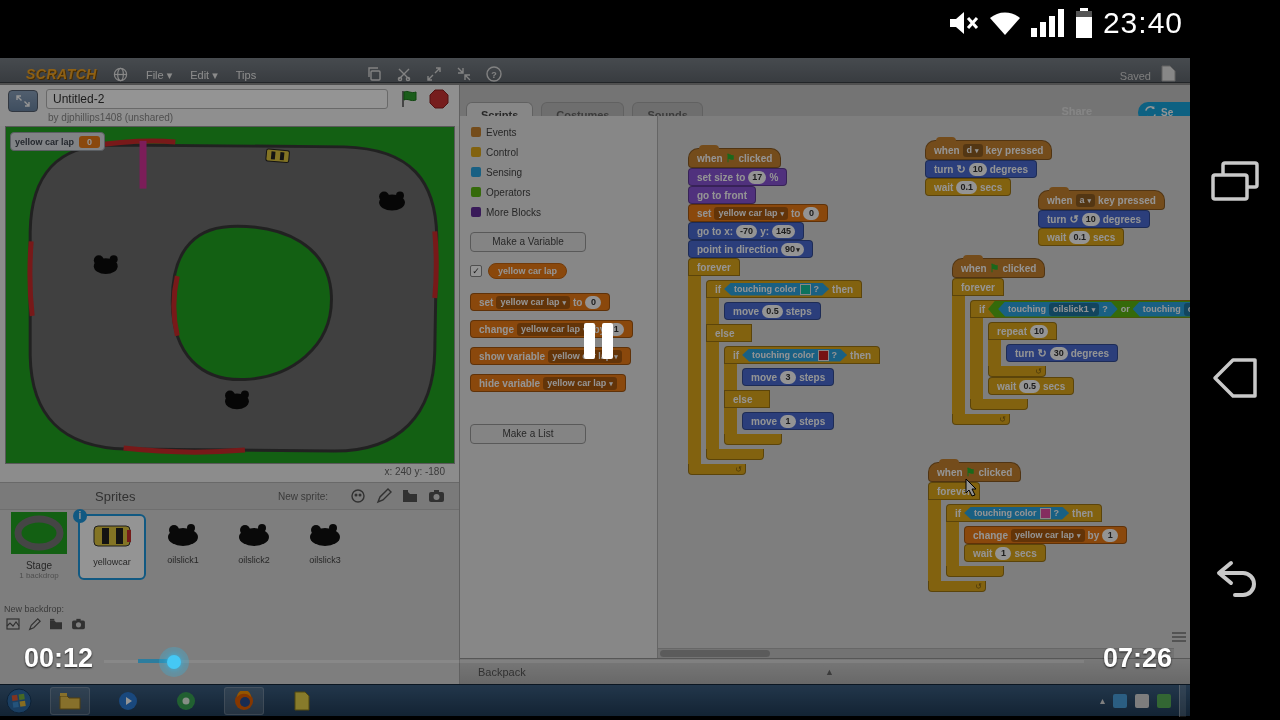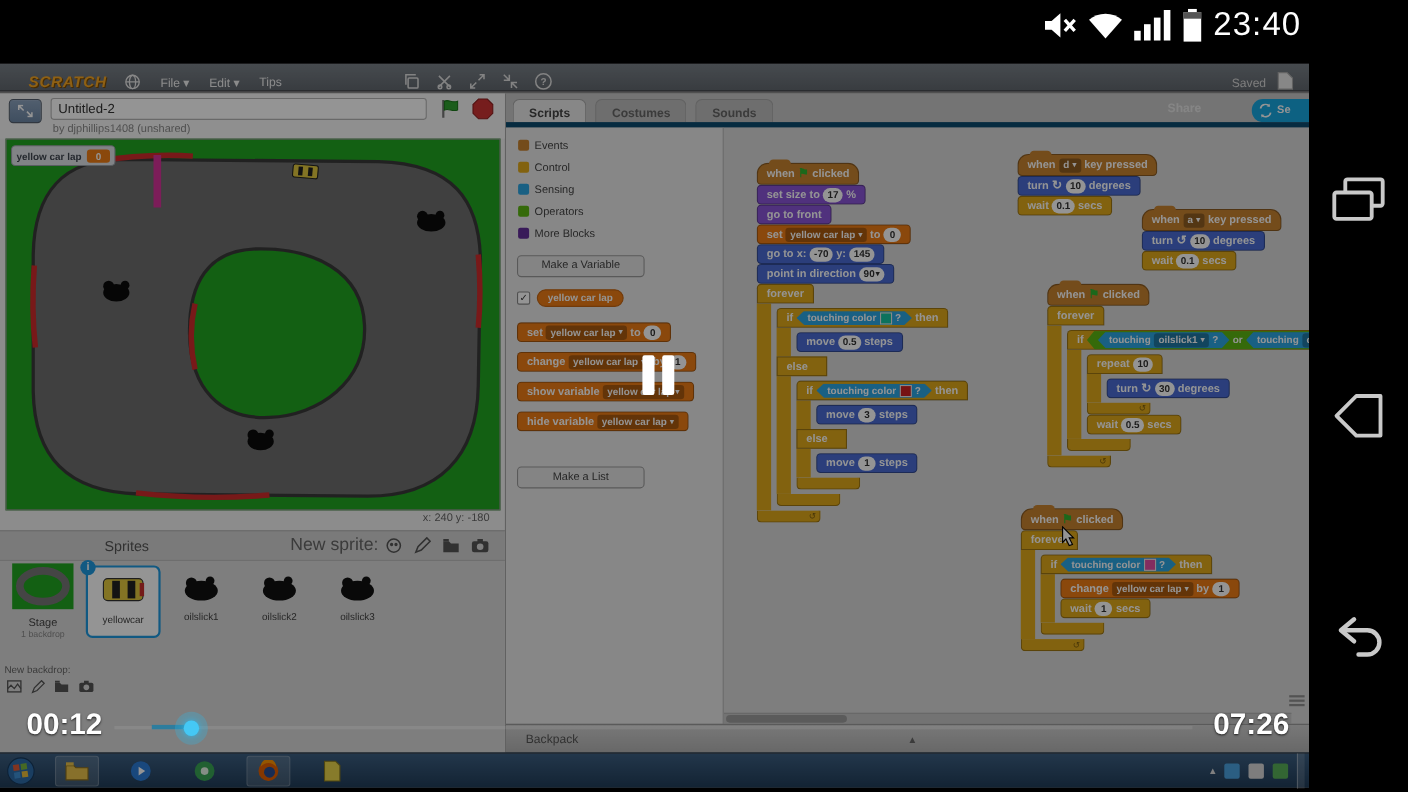--- a/index.html
+++ b/index.html
@@ -44,35 +44,35 @@
   .author{position:absolute;left:48px;top:27px;font-size:10px;color:#8a8a8a}
   .flagbtn{position:absolute;right:40px;top:4px;cursor:pointer}
   .stopbtn{position:absolute;right:10px;top:4px;cursor:pointer}
   .stage-wrap{position:absolute;left:5px;top:41px;width:450px;height:338px;border:1px solid #999;background:#21a521}
   .monitor{position:absolute;left:4px;top:5px;height:19px;background:#dfe2e7;border:1px solid #9aa0a8;border-radius:4px;display:flex;align-items:center;padding:0 4px;gap:5px}
   .monitor .mlbl{font-size:9px;font-weight:bold;color:#3f4650}
   .monitor .mval{background:#ee7d16;color:#fff;font-size:9px;font-weight:bold;border-radius:3px;padding:1px 8px}
   .coords{position:absolute;left:5px;top:381px;width:450px;text-align:right;font-size:10px;color:#666;padding-right:10px}
   .sprites-header{position:absolute;left:0;top:397px;width:100%;height:28px;background:#d2d2d2;border-top:1px solid #b5b5b5;border-bottom:1px solid #bdbdbd;display:flex;align-items:center}
   .sprites-title{margin-left:95px;font-size:13px;color:#555}
-  .newsprite{margin-left:auto;font-size:16px;color:#666;margin-right:6px}
+  .newsprite{margin-left:auto;font-size:10px;color:#666;margin-right:22px}
   .nsicons{display:flex;gap:10px;margin-right:14px;align-items:center}
   .sprites-body{position:absolute;left:0;top:425px;width:100%;height:174px;background:#dadada}
   .stage-card{position:absolute;left:6px;top:2px;width:66px;height:86px;text-align:center;cursor:pointer}
   .stage-card .nm{font-size:10px;color:#444;margin-top:2px}
   .stage-card .sb{font-size:8px;color:#888}
   .newbackdrop{position:absolute;left:4px;top:94px;font-size:9px;color:#666}
   .nbicons{position:absolute;left:6px;top:108px;display:flex;gap:8px}
   .spr-card{position:absolute;top:4px;width:68px;height:66px;border-radius:6px;text-align:center;padding-top:4px;cursor:pointer}
   .spr-card.sel{background:#fff;border:2px solid #1e9ae0}
   .spr-card .nm{font-size:9px;color:#444;margin-top:1px}
   .infodot{position:absolute;left:-7px;top:-7px;width:14px;height:14px;border-radius:50%;background:#1e9ae0;color:#fff;font-size:10px;font-weight:bold;line-height:14px;text-align:center}
 
   .rightcol{position:absolute;left:460px;top:27px;width:730px;height:599px;background:#c9c9c9}
-  .tabsrow{position:absolute;left:0;top:0;width:100%;height:31px;background:#c9c9c9;border-bottom:5px solid #0c4a6e;overflow:hidden}
+  .tabsrow{position:absolute;left:0;top:12px;width:100%;height:31px;background:#c9c9c9;border-bottom:5px solid #0c4a6e;overflow:hidden}
   .tab{position:relative;float:left;margin:5px 2px 0 6px;height:26px;padding:0 14px;border:1px solid #a8a8a8;border-bottom:none;border-radius:6px 6px 0 0;font-size:11px;font-weight:bold;color:#666;background:#bdbdbd;line-height:25px;cursor:pointer}
   .tab.sel{background:#e9e9e9;color:#444}
   .share{position:absolute;right:98px;top:8px;font-size:11px;font-weight:bold;color:#e6e6e6;cursor:pointer}
   .seebtn{position:absolute;right:0;top:5px;height:21px;width:52px;background:#18a8e0;border-radius:10px 0 0 10px;color:#fff;font-size:10px;font-weight:bold;display:flex;align-items:center;gap:4px;padding-left:6px;overflow:hidden;cursor:pointer}
 
   .palette{position:absolute;left:0;top:31px;width:198px;height:542px;background:#e9e9e9;border-right:1px solid #aeaeae}
   .catcols{position:absolute;left:8px;top:6px;display:flex;gap:4px}
   .catcol{width:90px}
   .cat-item{display:flex;align-items:center;gap:5px;height:20px;padding:0 3px;border-radius:3px;font-size:10px;color:#444;cursor:pointer}
   .cat-item.sel{background:#ee7d16;color:#fff;font-weight:bold}

